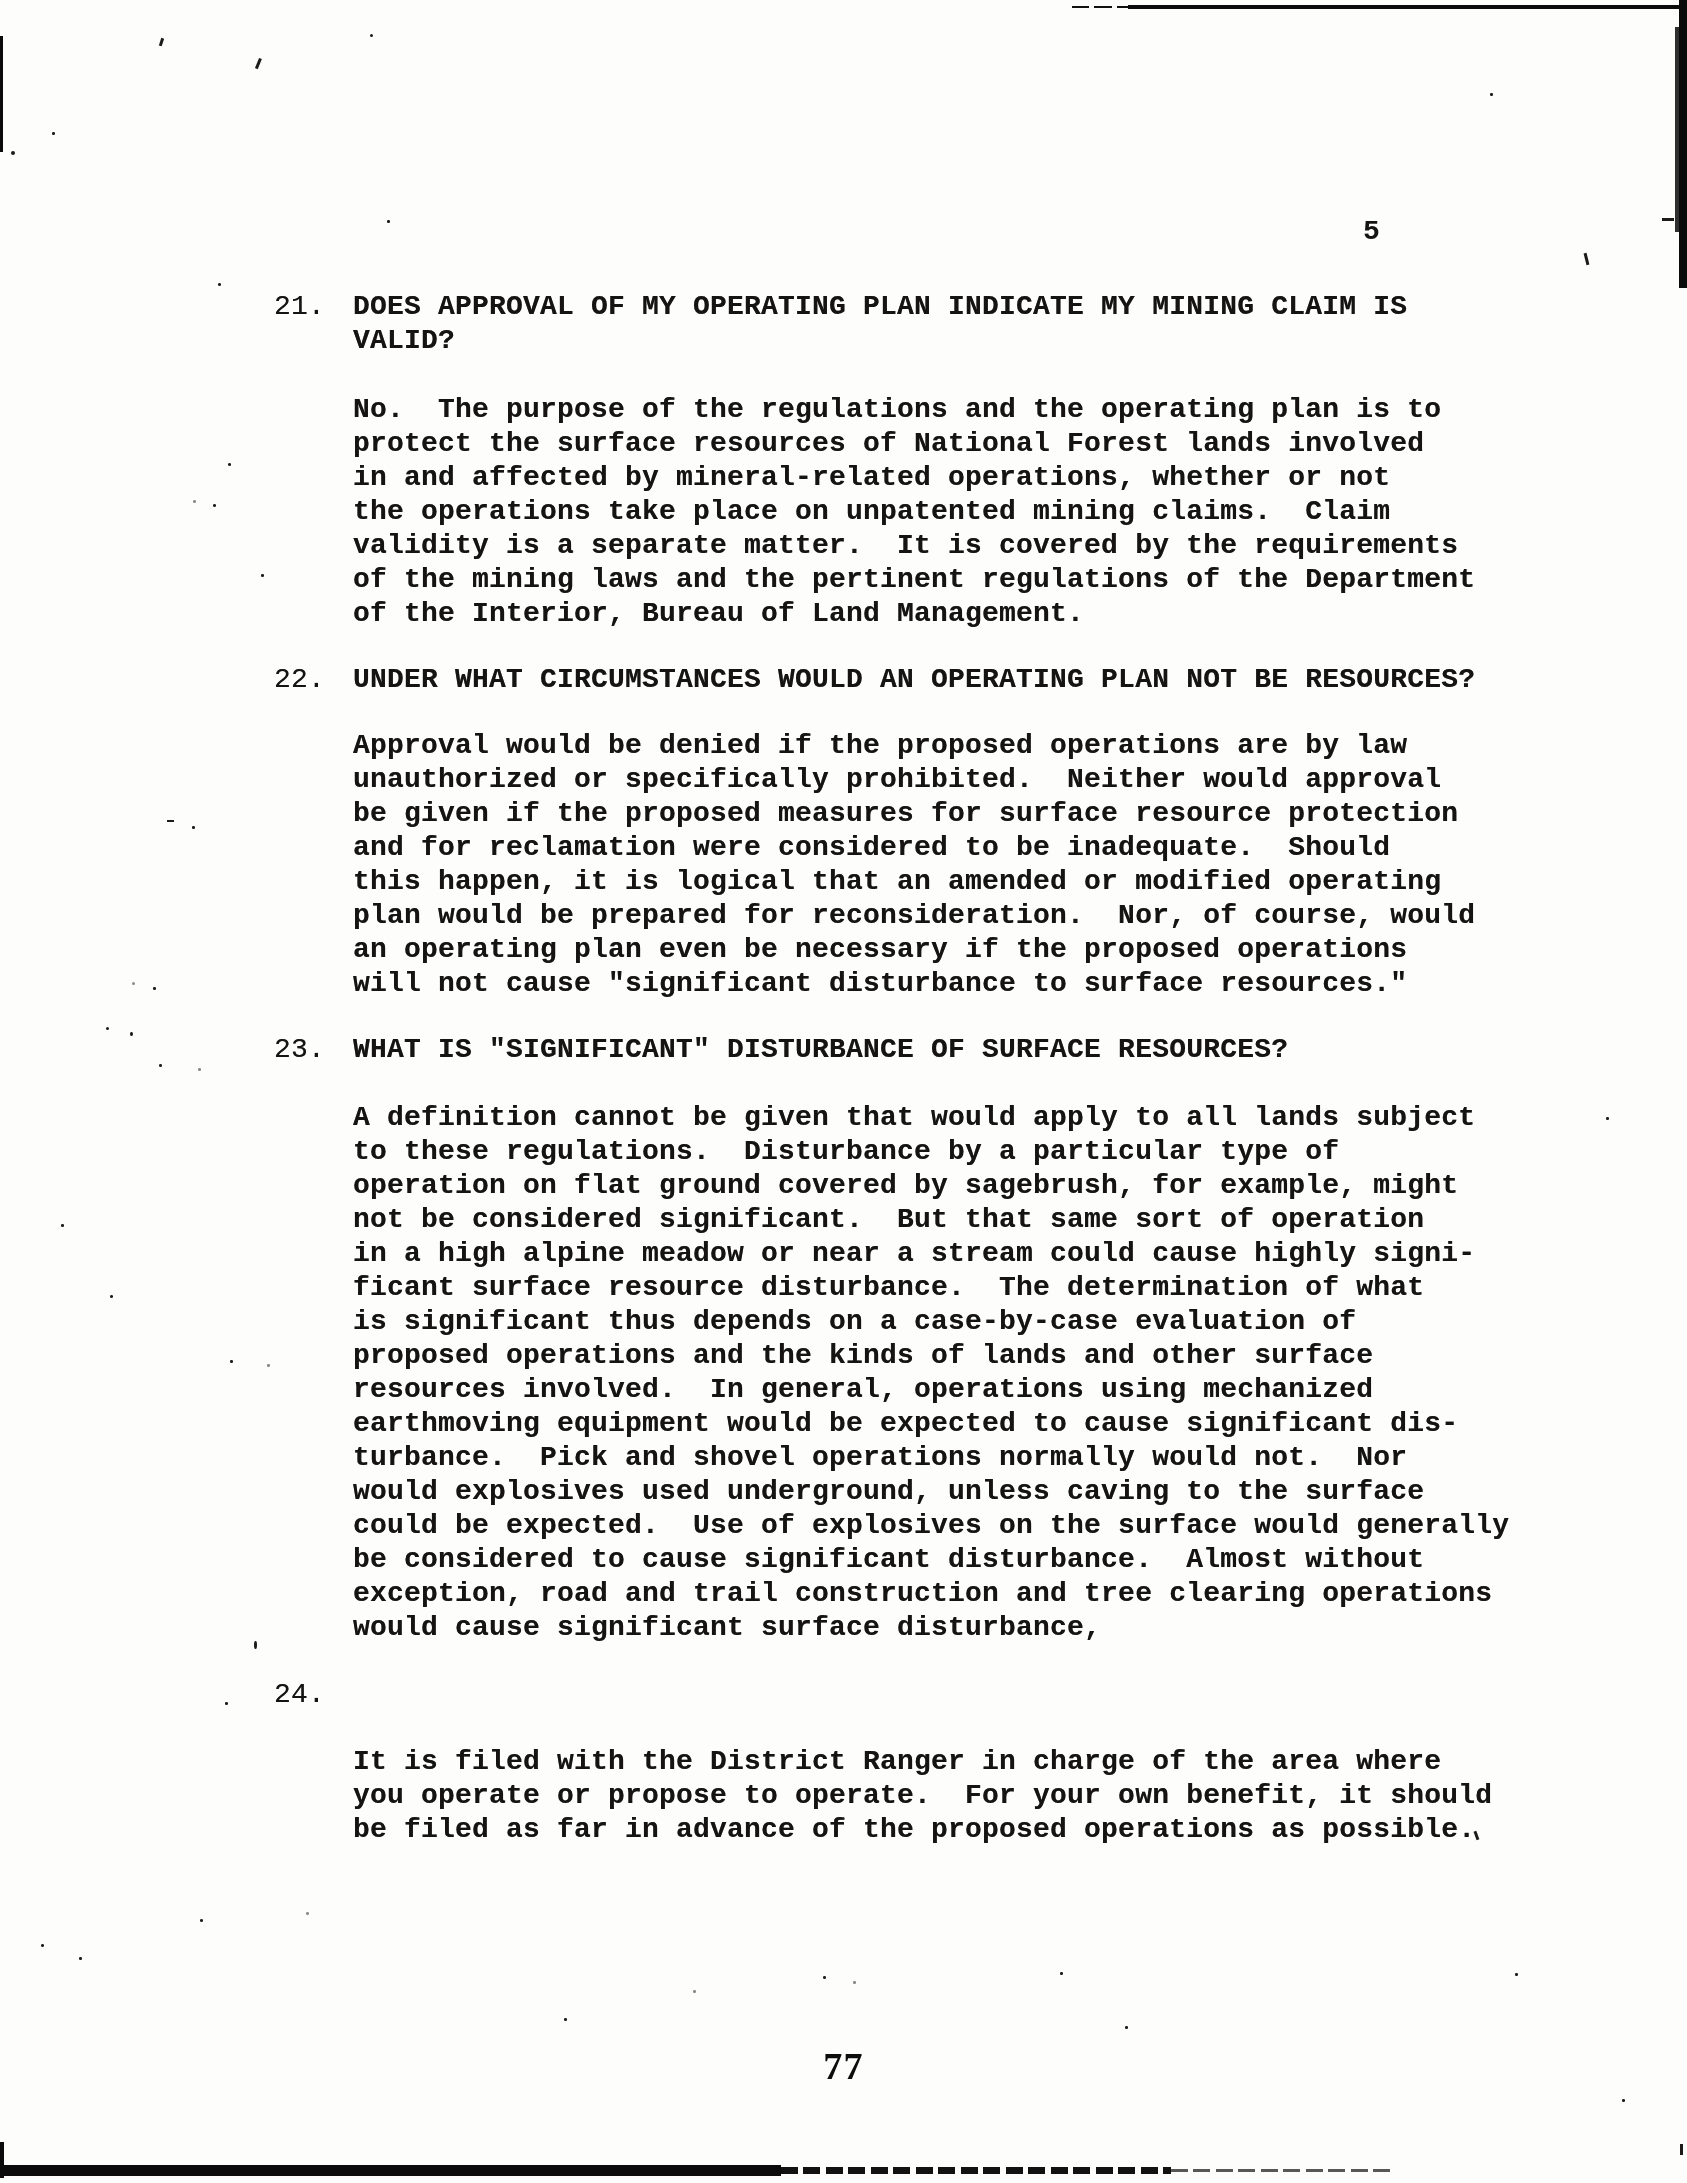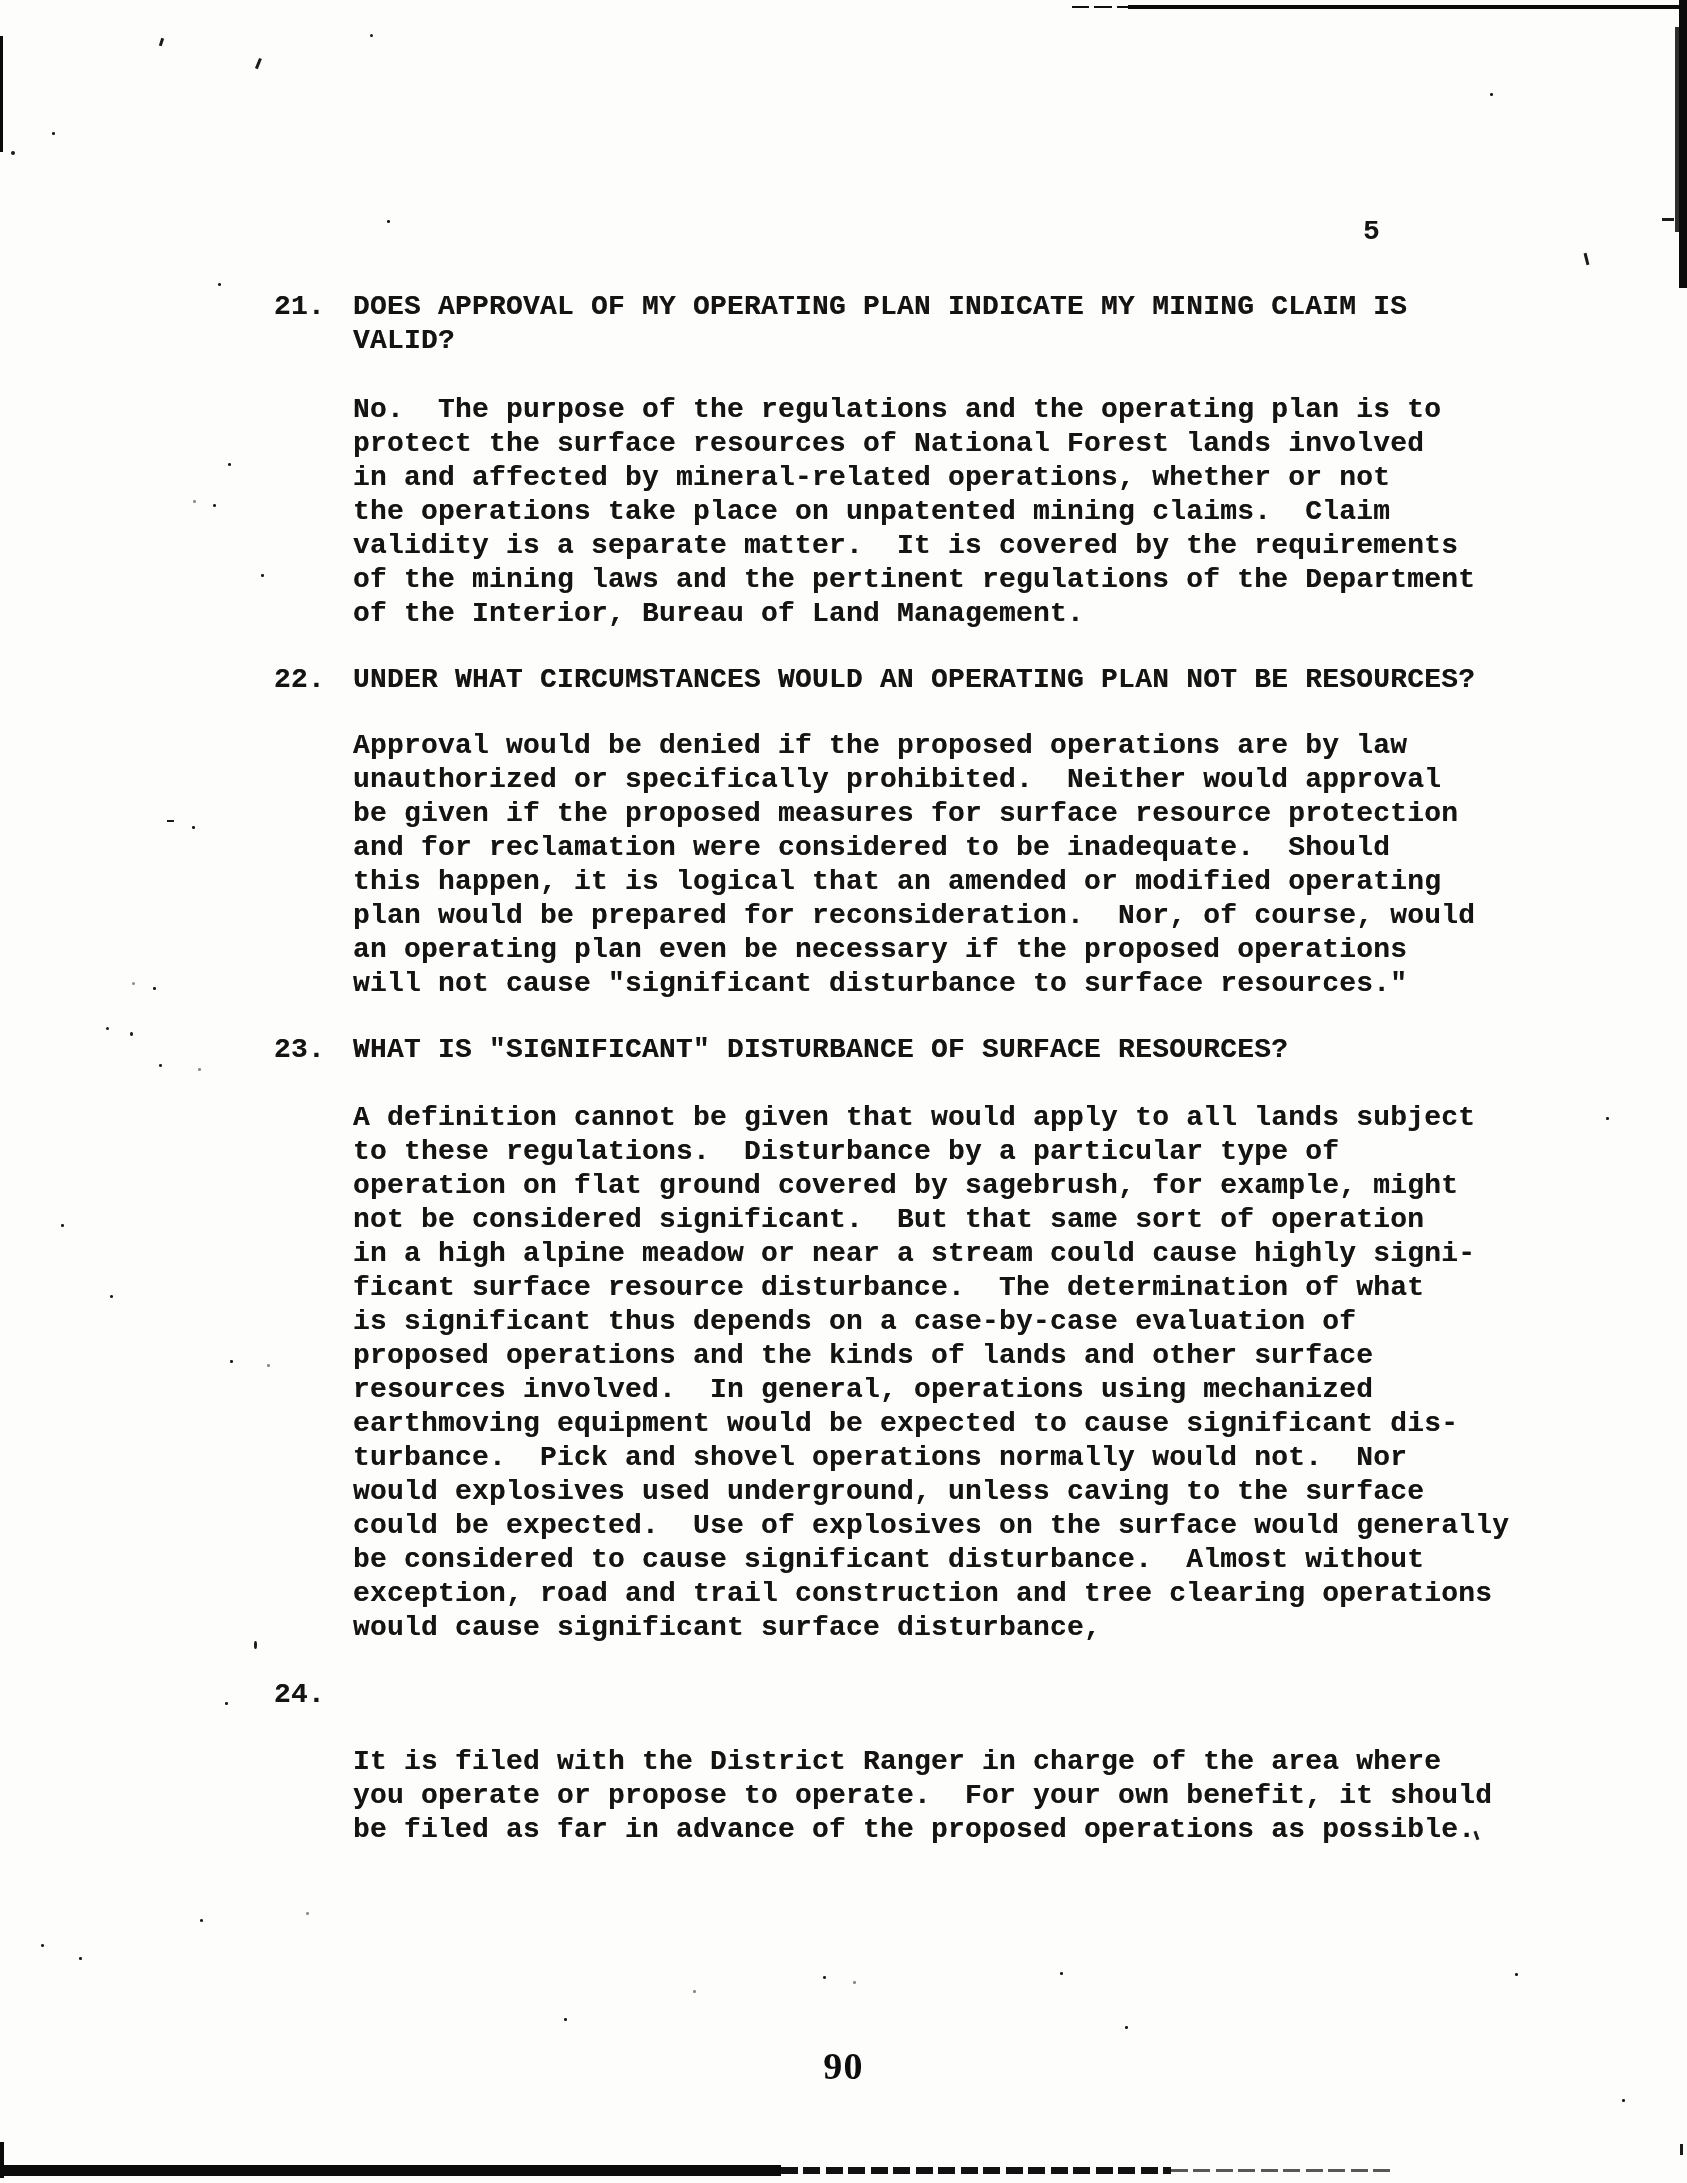--- a/index.html
+++ b/index.html
@@ -11,21 +11,21 @@
   }
   .txt {
     position:absolute; left:353px;
     white-space:pre; font-size:28px; line-height:34px;
     letter-spacing:0.2px; font-weight:700;
     text-shadow: 0 0 0.4px rgba(20,20,20,0.55);
   }
   .qnum {
     position:absolute; left:274px;
     white-space:pre; font-size:28px; line-height:34px;
-    letter-spacing:0.2px; font-weight:700;
+    letter-spacing:0.2px; font-weight:400;
     text-shadow: 0 0 0.4px rgba(20,20,20,0.55);
   }
   .pagenum-top {
     position:absolute; left:1363px; top:216px;
     font-size:28px; font-weight:700;
   }
   .pagenum-bottom {
     position:absolute; left:0; width:1687px; top:2044px;
     text-align:center;
     font-family:"Liberation Serif","DejaVu Serif",serif;
@@ -41,21 +41,21 @@
     position:absolute;
     background:repeating-linear-gradient(90deg,#111 0 17px,transparent 17px 22.5px);
   }
 </style>
 </head>
 <body>
 
 <div class="page">
 
   <div class="pagenum-top">5</div>
-  <div class="pagenum-bottom">90</div>
+  <div class="pagenum-bottom">77</div>
 
   <div class="qnum" style="top:290px">21.</div>
   <div class="txt" style="top:290px">DOES APPROVAL OF MY OPERATING PLAN INDICATE MY MINING CLAIM IS
 VALID?</div>
   <div class="txt" style="top:393px">No.  The purpose of the regulations and the operating plan is to
 protect the surface resources of National Forest lands involved
 in and affected by mineral-related operations, whether or not
 the operations take place on unpatented mining claims.  Claim
 validity is a separate matter.  It is covered by the requirements
 of the mining laws and the pertinent regulations of the Department

